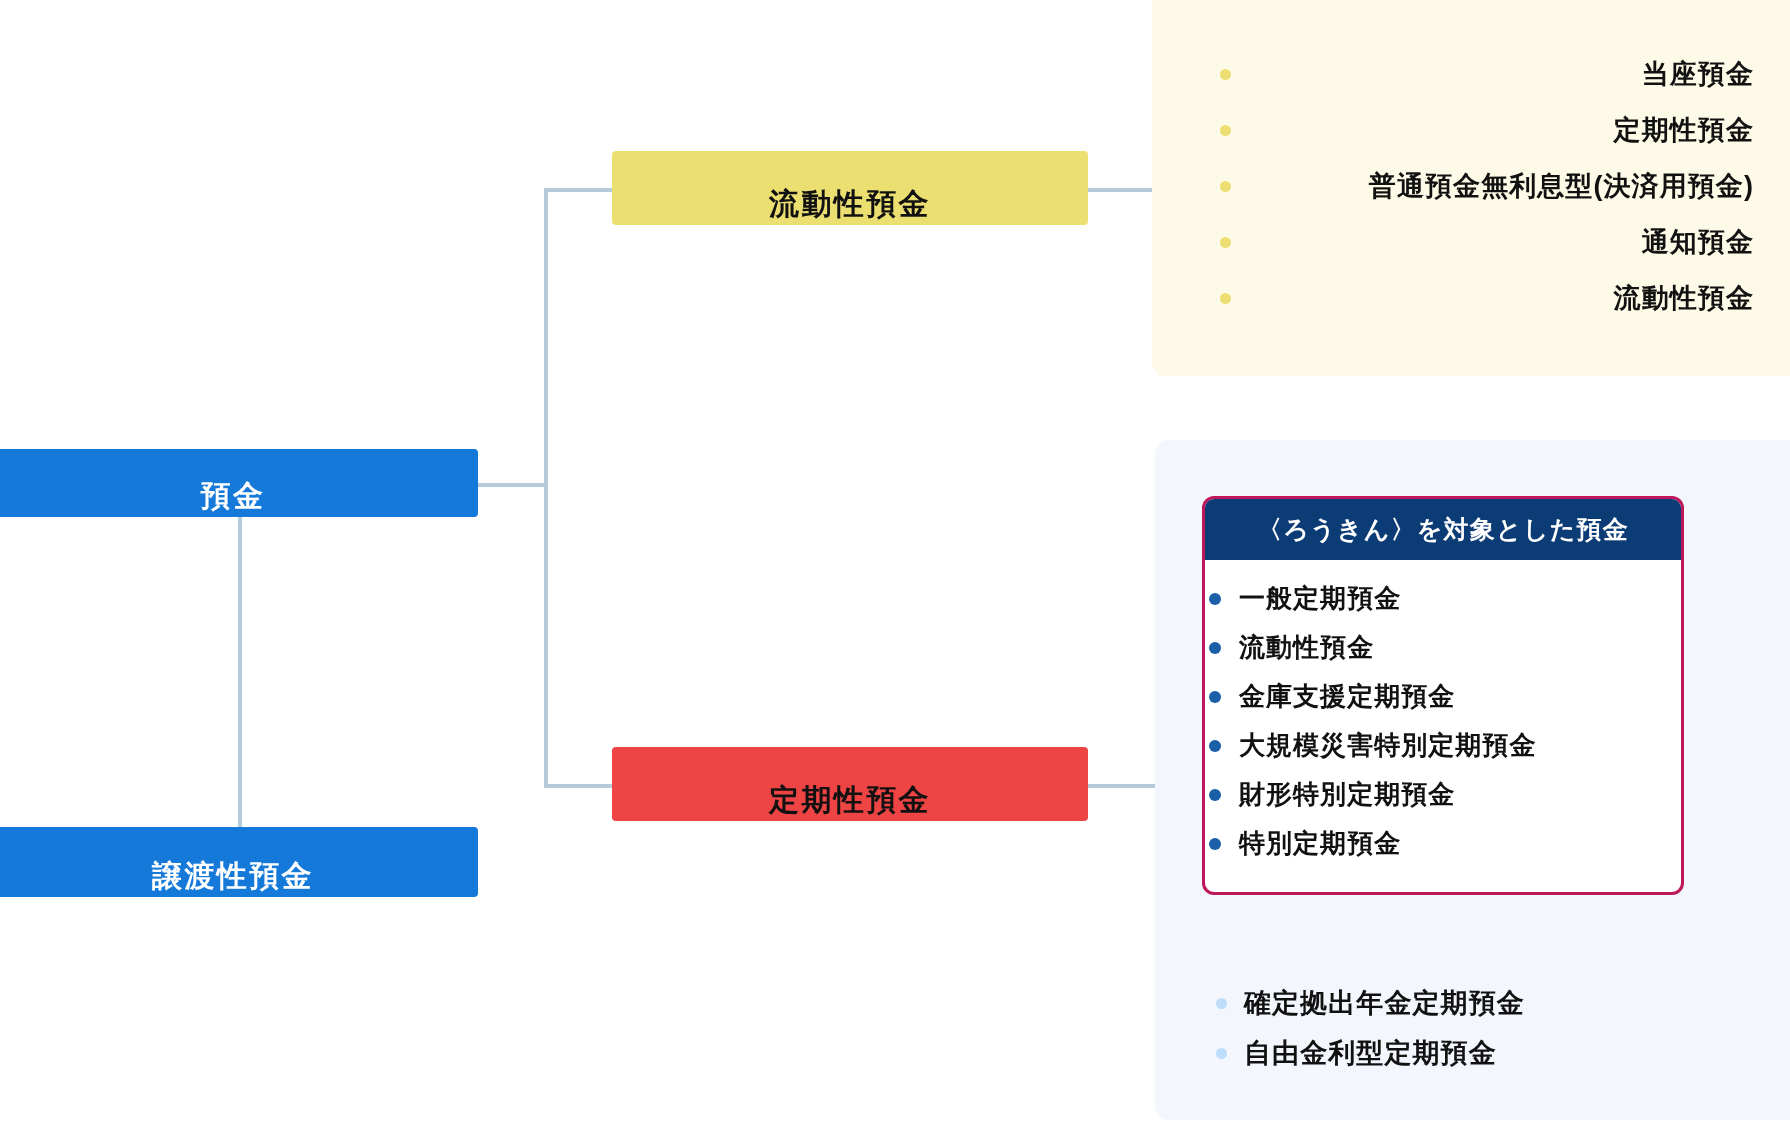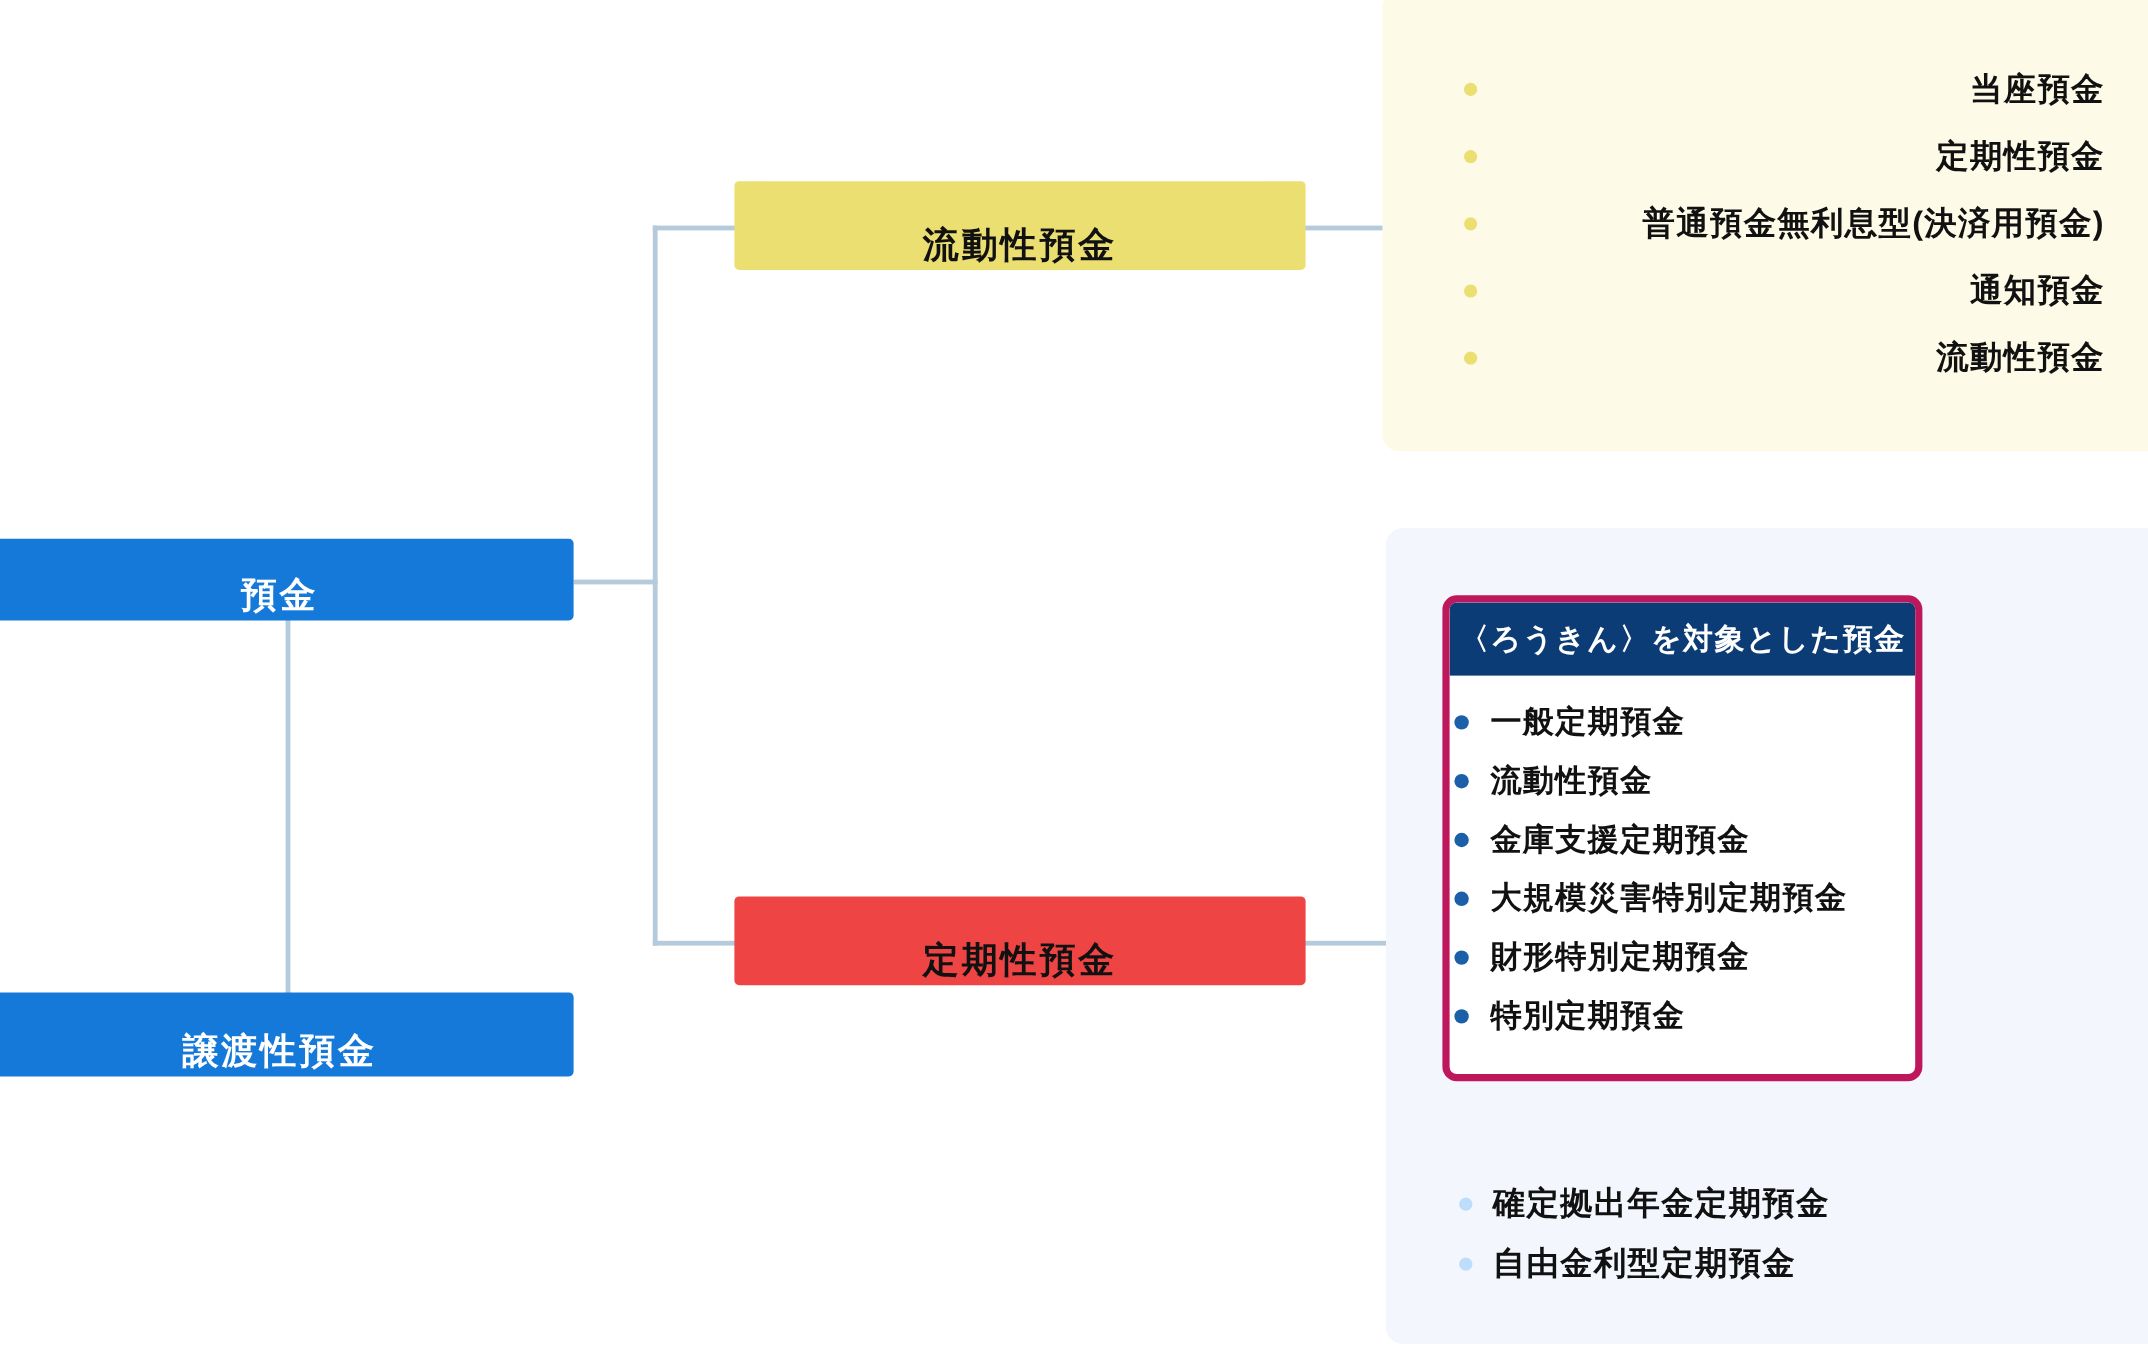--- a/index.html
+++ b/index.html
@@ -105,22 +105,22 @@
     width: 11px; height: 11px;
     background: #ecdf72;
     left: 6px; top: 23px;
   }
 
   
   .card {
     position: absolute;
     left: 1202px;
     top: 496px;
-    width: 400px;
-    border: 6px solid #be185d;
+    width: 482px;
+    border: 3px solid #be185d;
     border-radius: 12px;
     background: #ffffff;
     box-sizing: border-box;
     overflow: hidden;
   }
   .card-header {
     background: #0c3c75;
     color: #ffffff;
     font-size: 25px;
     font-weight: bold;

